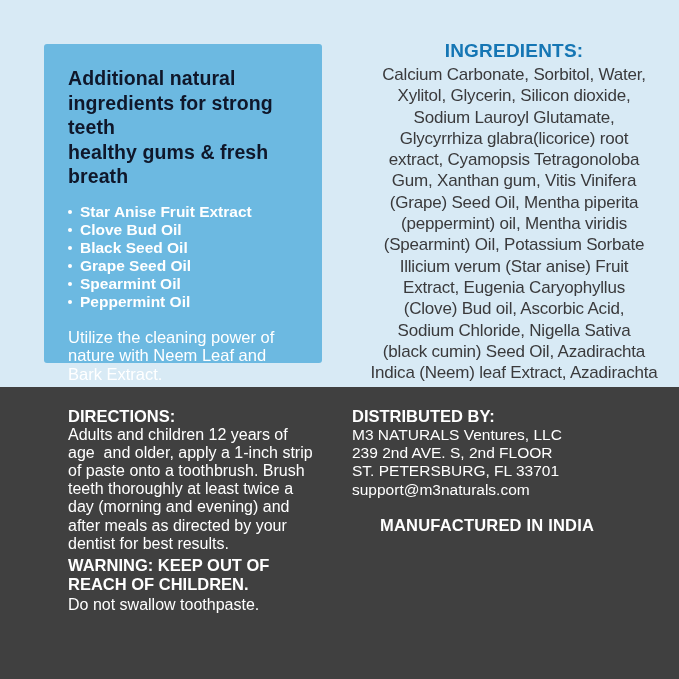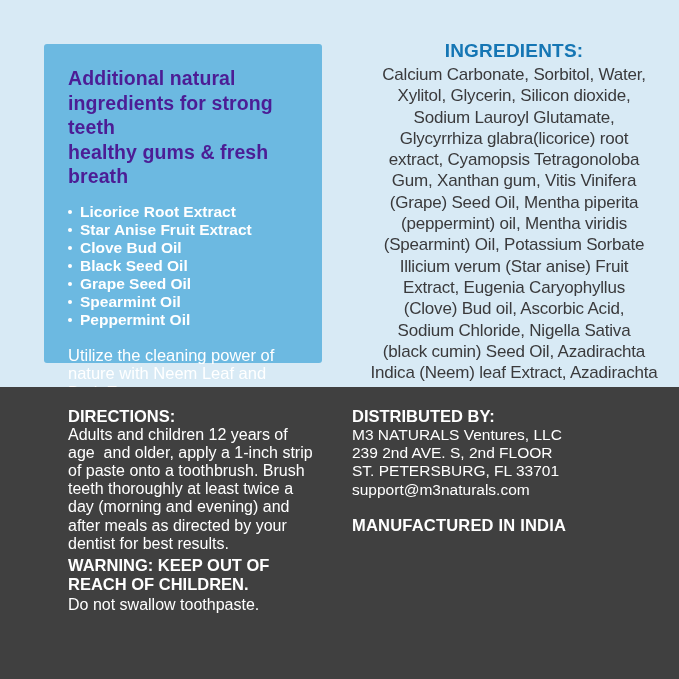--- a/index.html
+++ b/index.html
@@ -24,21 +24,21 @@
   .info-box {
     position: absolute;
     left: 44px; top: 44px;
     width: 278px; height: 319px;
     background: #6cb9e1;
     border-radius: 3px;
     box-sizing: border-box;
     padding: 22px 16px 0 24px;
   }
   .box-heading {
-    color: #4c1d95;
+    color: #0f172a;
     font-weight: bold;
     font-size: 19.5px;
     line-height: 24.5px;
     white-space: pre-line;
     letter-spacing: 0.1px;
   }
   .bullet-list {
     list-style: none;
     margin: 14px 0 0 0;
     padding: 0;
@@ -134,39 +134,36 @@
   .distributed-body {
     font-size: 15.5px;
     line-height: 18.4px;
     white-space: pre;
   }
   .manufactured-line {
     margin-top: 17px;
     font-weight: bold;
     font-size: 16.5px;
     letter-spacing: 0.2px;
+    margin-left: 28px;
   }
 </style>
 </head>
 <body>
 
 <div class="label">
 
   <div class="top-section">
 
     <div class="info-box">
       <div class="box-heading">Additional natural
 ingredients for strong teeth
 healthy gums &amp; fresh breath</div>
 
       <ul class="bullet-list">
-        <li>
-          <span class="bullet-dot"></span>
-          <span>Licorice Root Extract</span>
-        </li>
         <li>
           <span class="bullet-dot"></span>
           <span>Star Anise Fruit Extract</span>
         </li>
         <li>
           <span class="bullet-dot"></span>
           <span>Clove Bud Oil</span>
         </li>
         <li>
           <span class="bullet-dot"></span>

